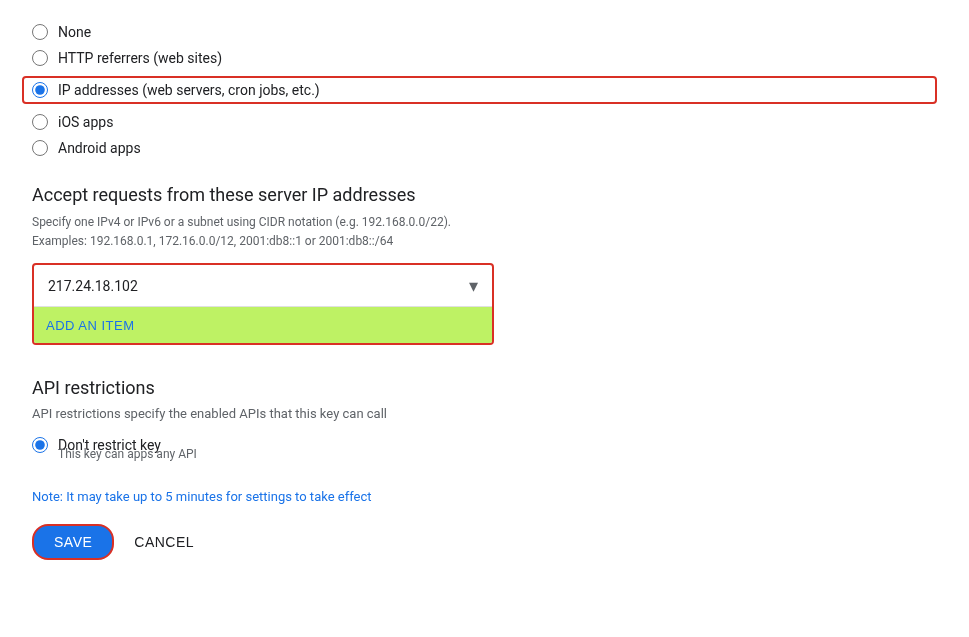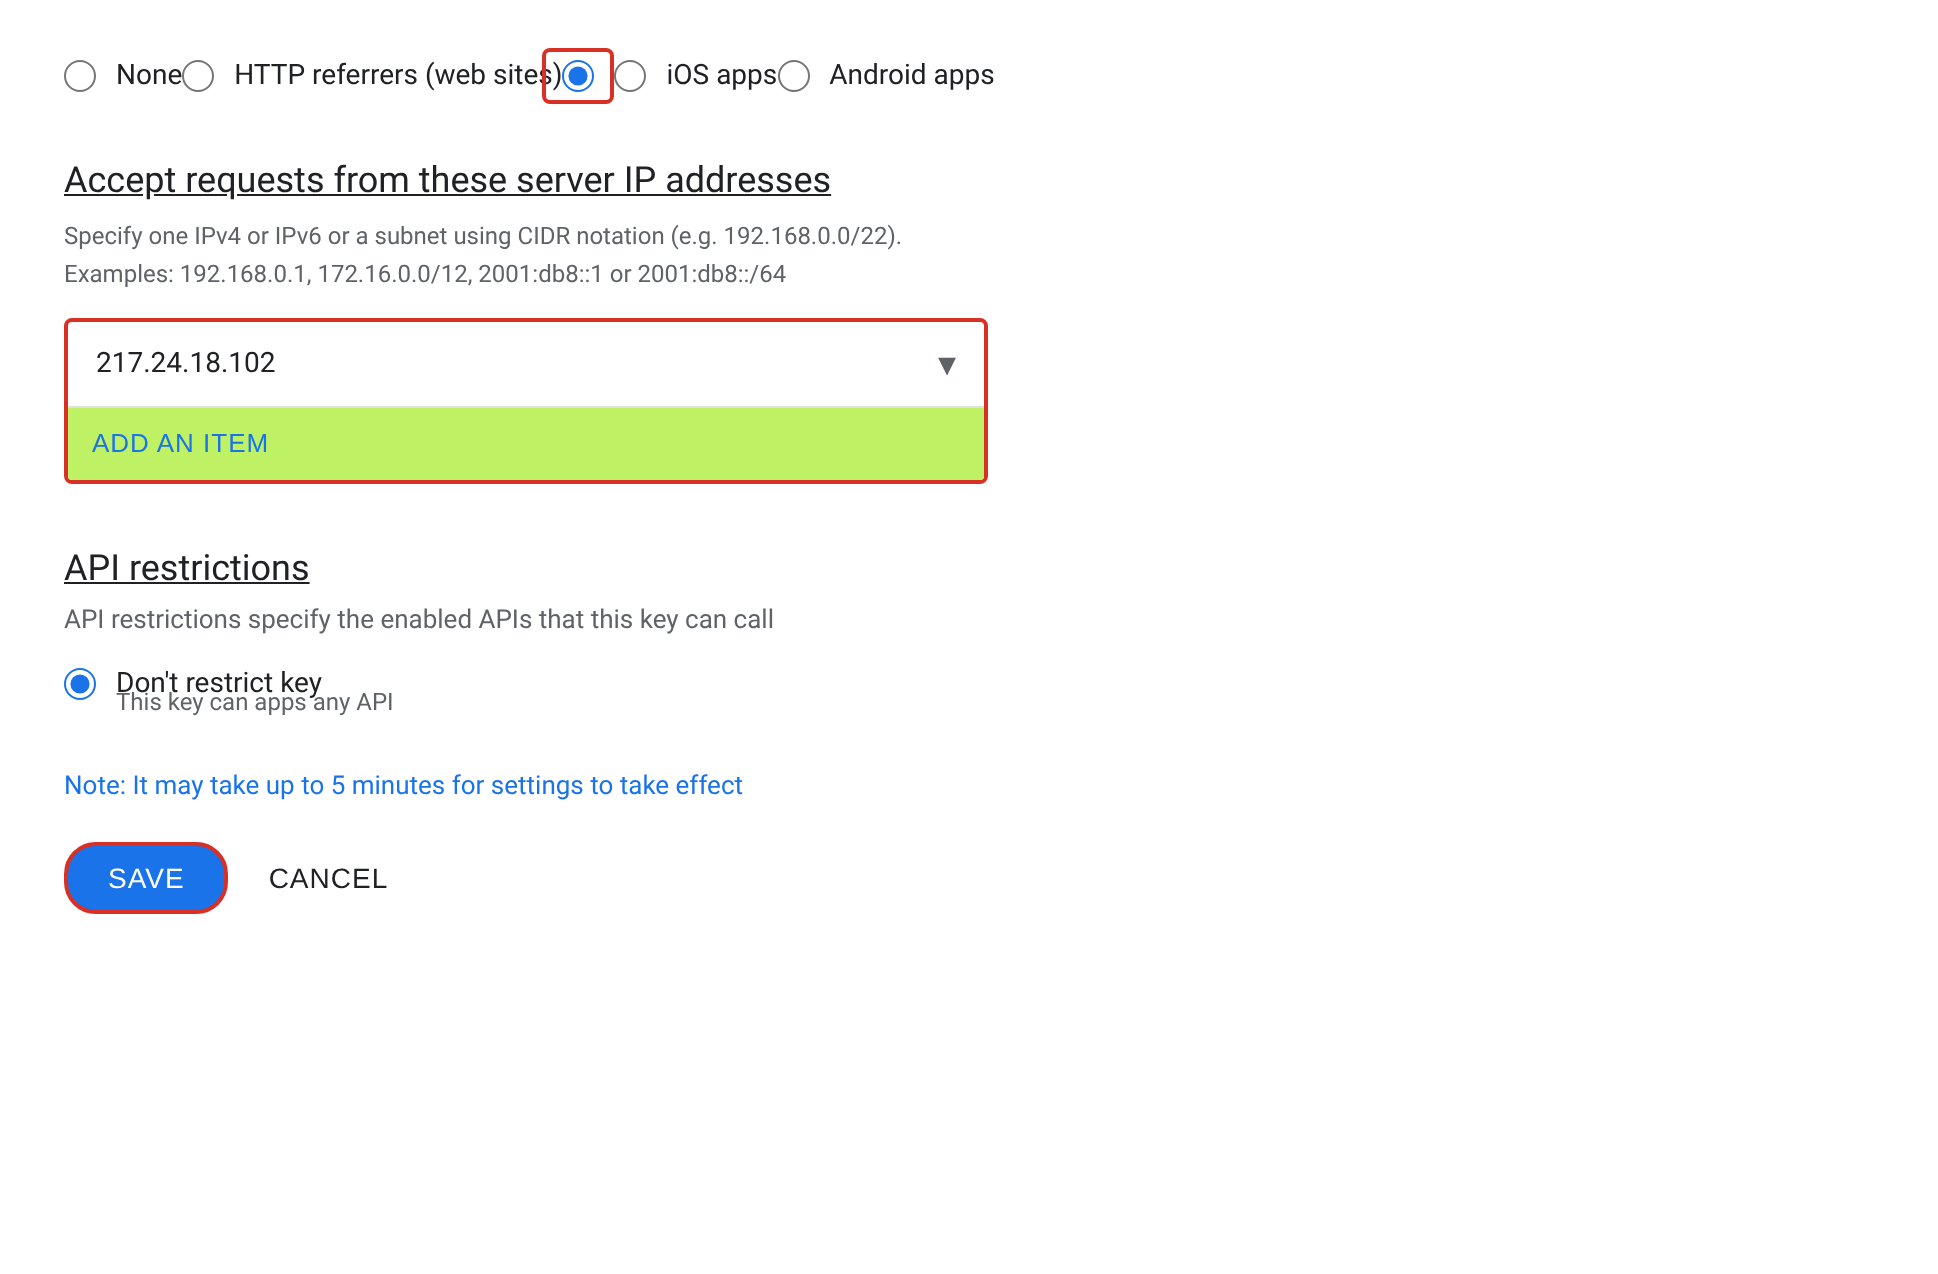--- a/index.html
+++ b/index.html
@@ -10,20 +10,22 @@
       background: #fff;
       padding: 24px 32px;
     }
 
     .section {
       margin-bottom: 24px;
     }
 
     .radio-group {
       display: flex;
+      flex-direction: column;
+      gap: 10px;
       margin-bottom: 28px;
     }
 
     .radio-item {
       display: flex;
       align-items: center;
       gap: 10px;
       cursor: pointer;
       font-size: 14px;
       color: #202124;
@@ -41,21 +43,20 @@
       border-radius: 4px;
       padding: 4px 8px;
       margin-left: -10px;
     }
 
     .section-title {
       font-size: 18px;
       font-weight: 400;
       color: #202124;
       margin-bottom: 8px;
-      text-decoration: underline;
     }
 
     .section-description {
       font-size: 12px;
       color: #5f6368;
       margin-bottom: 12px;
       line-height: 1.6;
     }
 
     .input-container {
@@ -169,20 +170,21 @@
   <div class="radio-item">
     <input type="radio" id="none" name="restriction" style="">
     <label for="none">None</label>
   </div>
   <div class="radio-item">
     <input type="radio" id="http_referrers" name="restriction" style="">
     <label for="http_referrers">HTTP referrers (web sites)</label>
   </div>
   <div class="radio-item highlighted">
     <input type="radio" id="ip_addresses" name="restriction" checked="" style="">
+    <label for="ip_addresses">IP addresses (web servers, cron jobs, etc.)</label>
   </div>
   <div class="radio-item">
     <input type="radio" id="ios_apps" name="restriction" style="">
     <label for="ios_apps">iOS apps</label>
   </div>
   <div class="radio-item">
     <input type="radio" id="android_apps" name="restriction" style="">
     <label for="android_apps">Android apps</label>
   </div>
 </div>

